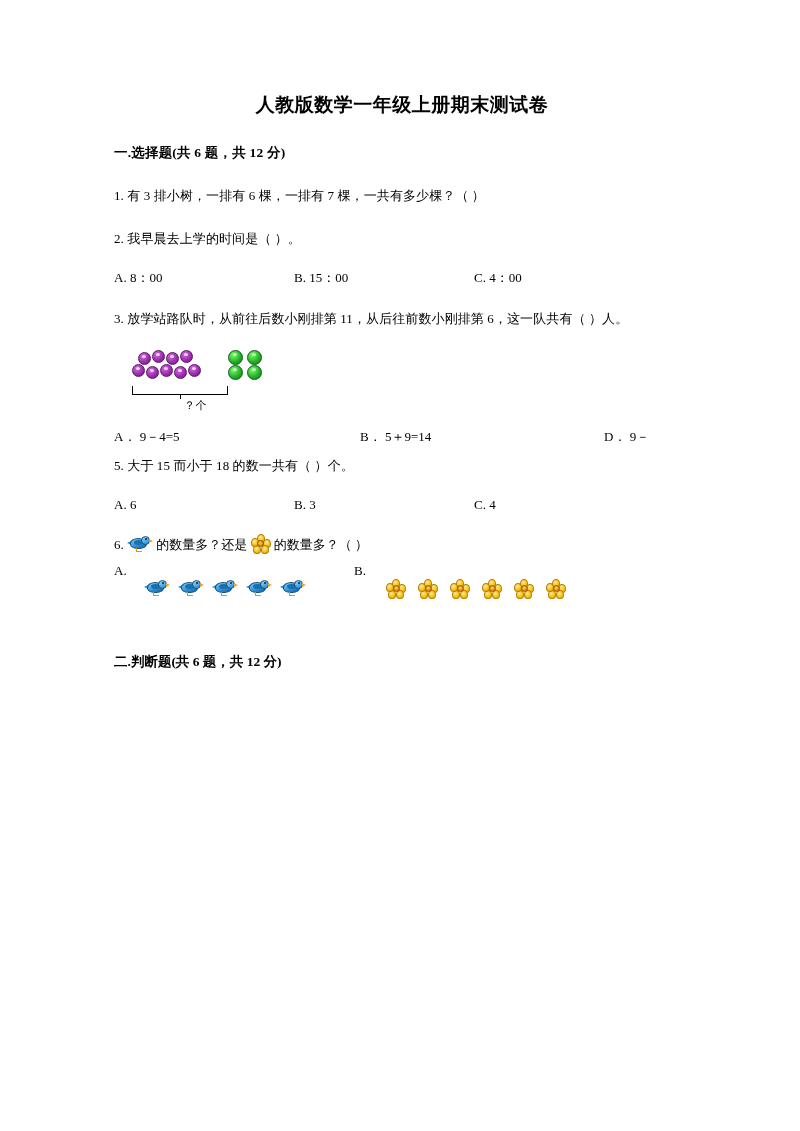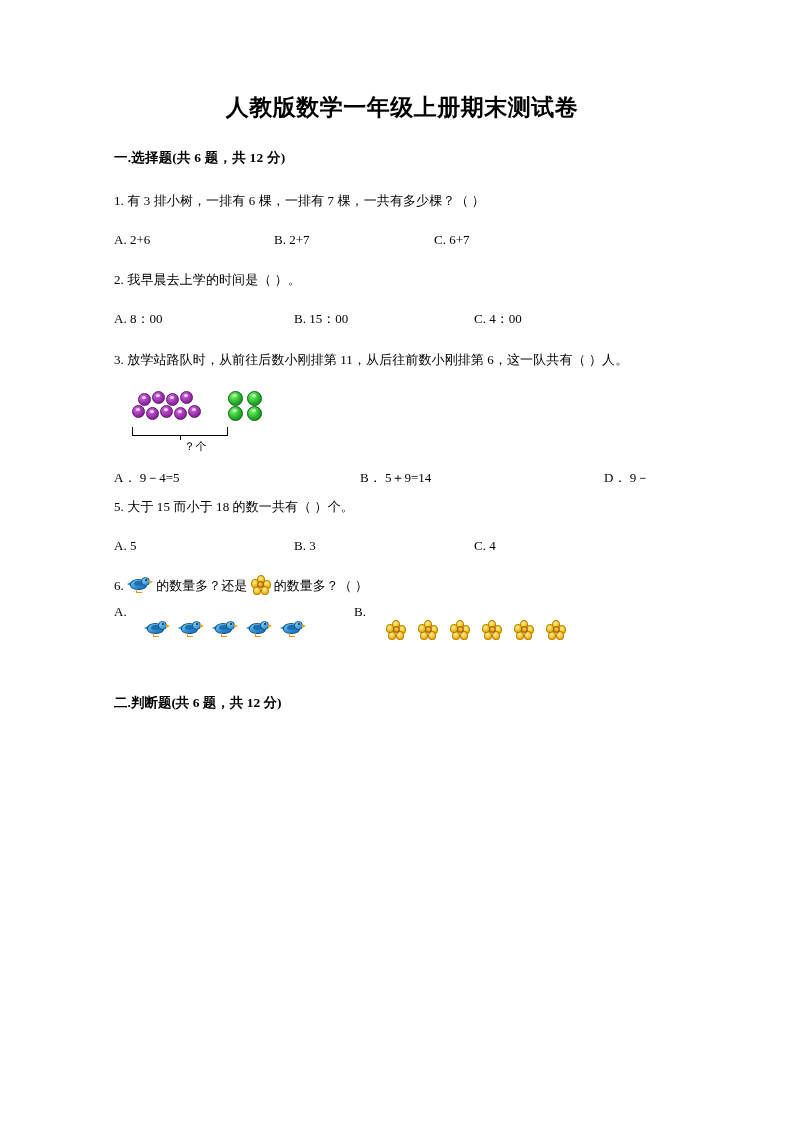--- a/index.html
+++ b/index.html
@@ -24,21 +24,21 @@
   }
   .content {
     position: absolute;
     left: 114px;
     top: 92px;
     width: 576px;
   }
   .doc-title {
     font-family: "Liberation Serif", serif;
     font-weight: bold;
-    font-size: 23px;
+    font-size: 19px;
     text-align: center;
     letter-spacing: 0.5px;
     margin: 0 0 26px 0;
   }
   .section-head {
     font-weight: bold;
     font-size: 13.5px;
     margin: 0 0 22px 0;
     letter-spacing: 0.2px;
   }
@@ -227,25 +227,20 @@
 <body>
 
 <div class="page">
   <div class="content">
 
     <h1 class="doc-title">人教版数学一年级上册期末测试卷</h1>
 
     <div class="section-head">一.选择题(共 6 题，共 12 分)</div>
 
     <div class="q">1. 有 3 排小树，一排有 6 棵，一排有 7 棵，一共有多少棵？（          ）</div>
-    <div class="opts">
-      <span class="o o-a">A. 2+6</span>
-      <span class="o o-b">B. 2+7</span>
-      <span class="o o-c">C. 6+7</span>
-    </div>
 
     <div class="q">2. 我早晨去上学的时间是（        ）。</div>
     <div class="opts narrow">
       <span class="o o-a">A. 8：00</span>
       <span class="o o-b">B. 15：00</span>
       <span class="o o-c">C. 4：00</span>
     </div>
 
     <div class="q">3. 放学站路队时，从前往后数小刚排第 11，从后往前数小刚排第 6，这一队共有（       ）人。</div>
 
@@ -275,21 +270,21 @@
 
     <div class="spacer-q4"></div>
     <div class="opts4">
       <span class="o" style="left:0px;">A． 9－4=5</span>
       <span class="o" style="left:246px;">B． 5＋9=14</span>
       <span class="o" style="left:490px;">D． 9－</span>
     </div>
 
     <div class="q">5. 大于 15 而小于 18 的数一共有（        ）个。</div>
     <div class="opts narrow">
-      <span class="o o-a">A. 5</span>
+      <span class="o o-a">A. 6</span>
       <span class="o o-b">B. 3</span>
       <span class="o o-c">C. 4</span>
     </div>
 
     <div class="q6-line">
       <span>6.</span>
       <span class="icon-bird">
         <span class="bird-tail"></span><span class="bird-body"></span><span class="bird-wing"></span>
         <span class="bird-head"></span><span class="bird-eye"></span><span class="bird-beak"></span><span class="bird-foot"></span>
       </span>

